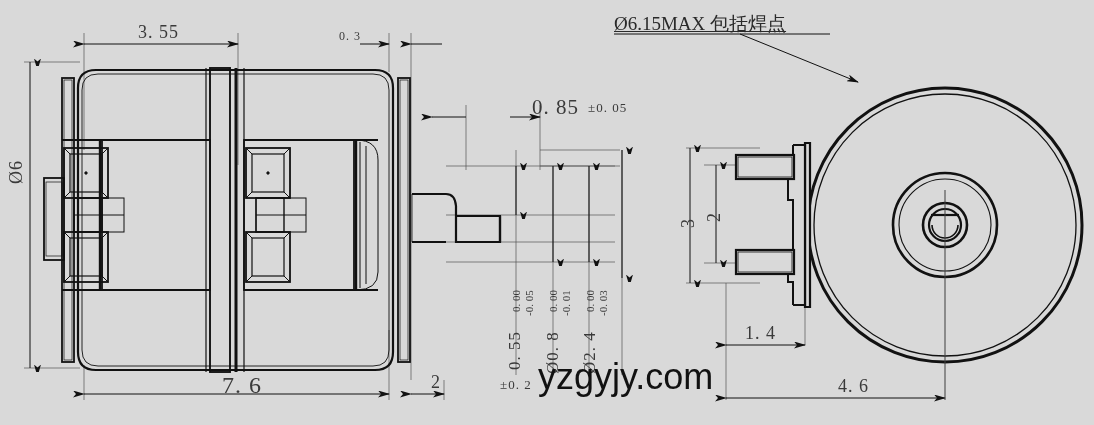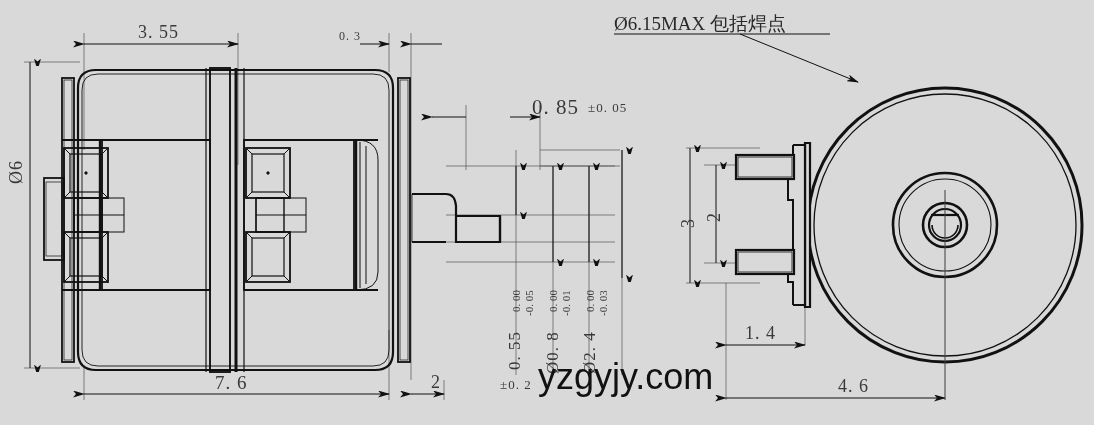--- a/index.html
+++ b/index.html
@@ -31,20 +31,21 @@
     font-family:"Liberation Sans", sans-serif;
     color:#111;
     white-space:nowrap;
     letter-spacing:0px;
   }
   .note{
     position:absolute;
     font-family:"Liberation Serif", serif;
     color:#2a2a2a;
     white-space:nowrap;
+    text-decoration:underline;
   }
 </style>
 </head>
 <body>
 
 <div id="sheet">
 
 <svg width="1094" height="425" viewBox="0 0 1094 425">
   <defs>
     <marker id="ah" markerWidth="12" markerHeight="7" refX="11" refY="3.5" orient="auto" markerUnits="userSpaceOnUse">
@@ -224,21 +225,21 @@
 
 <div class="note" style="left:614px;top:11px;font-size:19px;">Ø6.15MAX 包括焊点</div>
 
 <div class="dimtxt" style="left:138px;top:22px;font-size:18px;">3. 55</div>
 
 <div class="dimtxt" style="left:339px;top:29px;font-size:12px;">0. 3</div>
 
 <div class="dimtxt" style="left:532px;top:95px;font-size:21px;">0. 85</div>
 <div class="dimtxt" style="left:588px;top:100px;font-size:13px;">±0. 05</div>
 
-<div class="dimtxt" style="left:215px;top:372px;font-size:19px;">7. 6</div>
+<div class="dimtxt" style="left:222px;top:372px;font-size:24px;">7. 6</div>
 
 <div class="dimtxt" style="left:431px;top:372px;font-size:18px;">2</div>
 <div class="dimtxt" style="left:452px;top:377px;font-size:13px;margin-left:48px;">±0. 2</div>
 
 <div class="dimtxt rot" style="left:6px;top:184px;font-size:18px;transform:rotate(-90deg);transform-origin:left top;">Ø6</div>
 
 <div class="dimtxt rot" style="left:505px;top:370px;font-size:17px;transform:rotate(-90deg);transform-origin:left top;">0. 55</div>
 <div class="tol rot" style="left:511px;top:312px;font-size:11px;transform:rotate(-90deg);transform-origin:left top;">0. 00</div>
 <div class="tol rot" style="left:524px;top:316px;font-size:11px;transform:rotate(-90deg);transform-origin:left top;">-0. 05</div>
 

